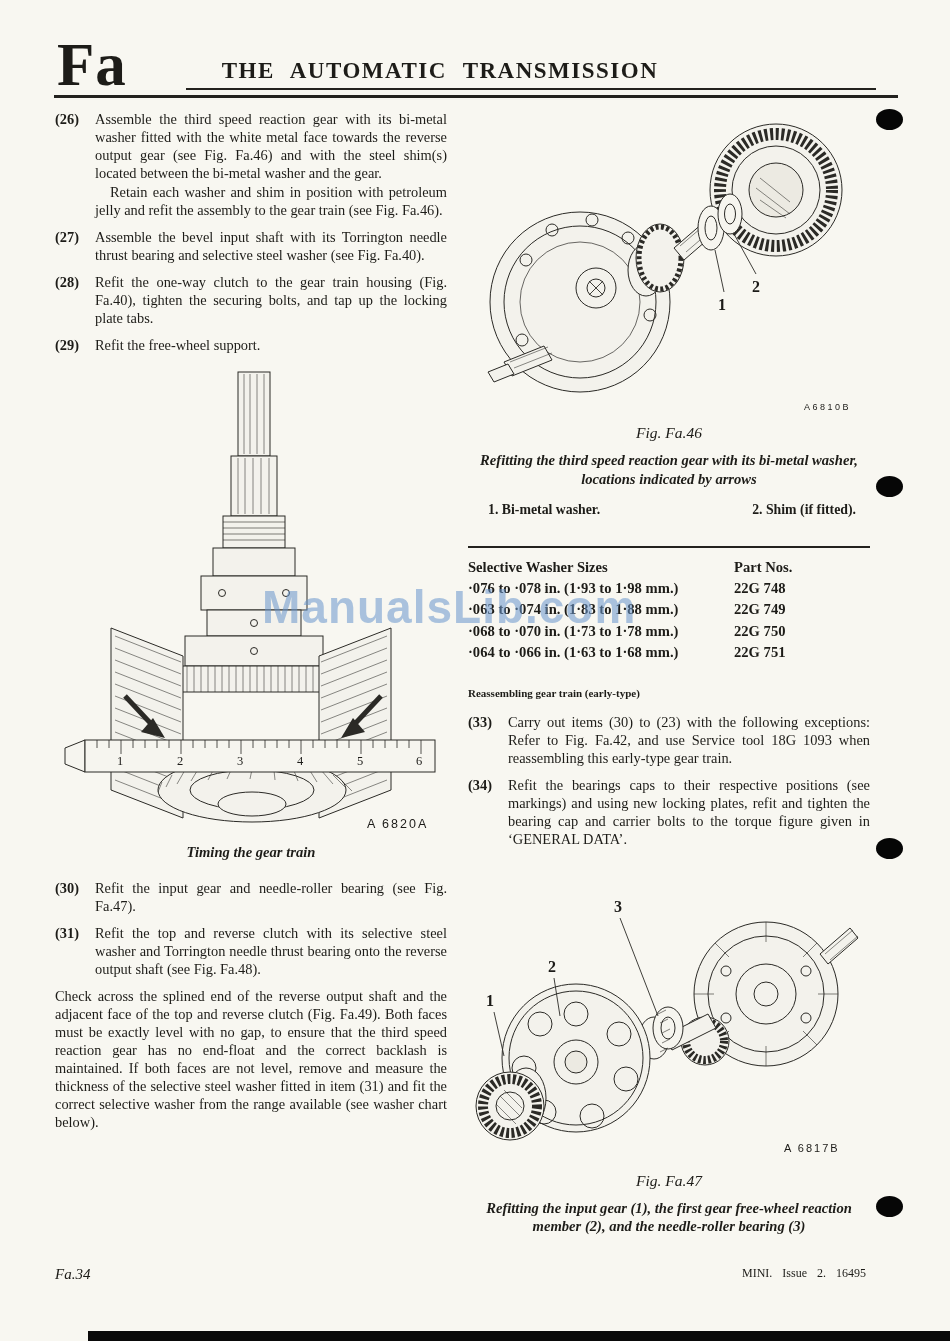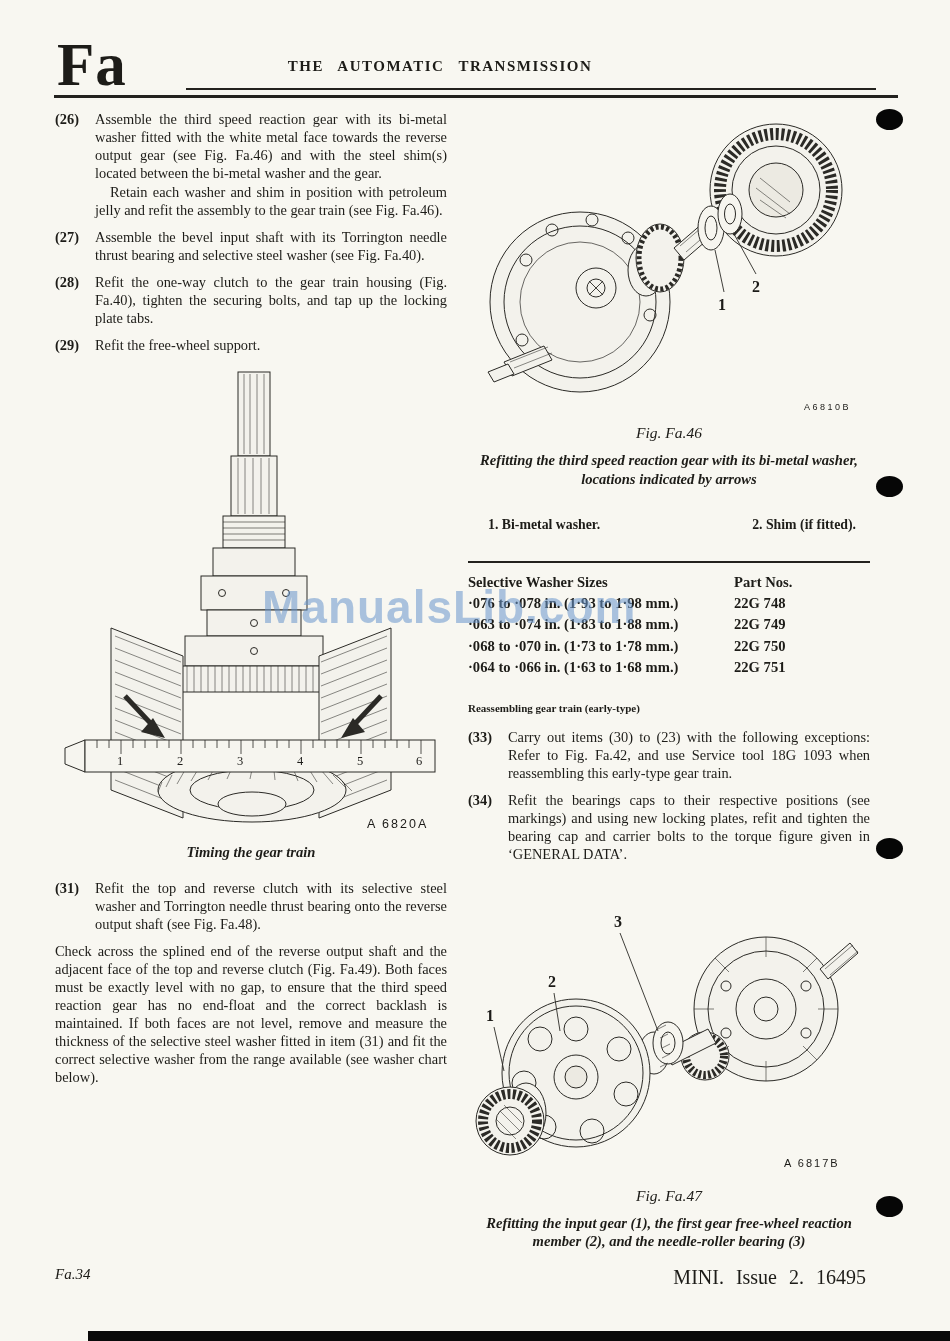--- a/index.html
+++ b/index.html
@@ -3,51 +3,51 @@
 <meta charset="utf-8">
 <style>
   html,body{margin:0;padding:0;}
   body{
     width:950px;height:1341px;position:relative;overflow:hidden;
     background:#f8f7f1;color:#1d1c18;
     font-family:"Liberation Serif", serif;
   }
   
   .section-letter{position:absolute;left:57px;top:30px;font-size:61px;font-weight:700;letter-spacing:1px;}
-  .page-title{position:absolute;left:0;right:70px;top:58px;text-align:center;font-size:15px;font-weight:700;letter-spacing:1.5px;word-spacing:9px;}
+  .page-title{position:absolute;left:0;right:70px;top:58px;text-align:center;font-size:23px;font-weight:700;letter-spacing:1.5px;word-spacing:9px;}
   .rule-thin{position:absolute;left:186px;right:74px;top:88px;height:2px;background:#23221e;}
   .rule-thick{position:absolute;left:54px;right:52px;top:95px;height:3px;background:#23221e;}
   
   .fcol{position:absolute;top:110px;font-size:14.4px;line-height:1.25;}
   .col-left{left:55px;width:392px;}
   .col-right{left:468px;width:402px;}
   p{margin:0;}
   .item{display:flex;margin-bottom:9px;}
   .num{flex:0 0 40px;font-weight:700;}
   .itext{flex:1;text-align:justify;}
   .itext p + p{text-indent:15px;margin-top:1px;}
   
   figure{margin:0;}
   .fig45{margin-top:12px;}
   .fig47{margin-top:28px;}
   .art{display:block;width:100%;height:auto;}
   .figcap{text-align:center;font-style:italic;font-size:15.5px;margin-top:7px;}
   .figsub{text-align:center;font-style:italic;font-weight:700;font-size:14.6px;margin-top:9px;margin-bottom:18px;}
-  .legend{display:flex;justify-content:space-between;padding:0 14px 0 20px;margin-top:28px;font-size:13.8px;font-weight:600;}
+  .legend{display:flex;justify-content:space-between;padding:0 14px 0 20px;margin-top:13px;font-size:13.8px;font-weight:600;}
   
   .wtable{margin-top:28px;border-top:2px solid #23221e;padding-top:9px;font-size:14.6px;}
   .wrow{display:flex;line-height:1.45;}
   .wrow .wsize{flex:0 0 266px;}
   .whead{font-weight:700;}
   .wrow .wsize,.wrow .wpart{font-weight:600;}
   .whead .wsize,.whead .wpart{font-weight:700;}
   .subhead{font-weight:700;font-size:11px;margin:24px 0 12px;}
   
   .footer-left{position:absolute;left:55px;top:1266px;font-style:italic;font-size:15px;}
-  .footer-right{position:absolute;right:84px;top:1266px;font-size:20px;word-spacing:7px;}
+  .footer-right{position:absolute;right:84px;top:1266px;font-size:12px;word-spacing:7px;}
   
   .blob{position:absolute;left:876px;width:27px;height:21px;background:#060606;border-radius:50%;}
   .blob1{top:109px;}.blob2{top:476px;}.blob3{top:838px;}.blob4{top:1196px;}
   .bottom-bar{position:absolute;left:88px;right:0;bottom:0;height:10px;background:#0a0a0a;}
   
   .watermark{position:absolute;left:262px;top:580px;z-index:6;pointer-events:none;
     font-family:"Liberation Sans", sans-serif;font-size:46px;font-weight:700;
     color:rgba(104,150,204,0.55);letter-spacing:1px;}
 </style>
 </head>
@@ -131,20 +131,26 @@
         <text x="302" y="399">5</text>
         <text x="361" y="399">6</text>
       </g>
       <text x="312" y="462" font-family="Liberation Sans, sans-serif" font-size="12.5" letter-spacing="2" fill="#1c1b18">A 6820A</text>
     </svg>
     <figcaption>
       <div class="figsub">Timing the gear train</div>
     </figcaption>
   </figure>
 
+  <div class="item">
+    <span class="num">(30)</span>
+    <span class="itext">
+        <p>Refit the input gear and needle-roller bearing (see Fig. Fa.47).</p>
+      </span>
+  </div>
   <div class="item">
     <span class="num">(31)</span>
     <span class="itext">
         <p>Refit the top and reverse clutch with its selective steel washer and Torrington needle thrust bearing onto the reverse output shaft (see Fig. Fa.48).</p>
       </span>
   </div>
   <div class="item">
     <span class="itext">
         <p>Check across the splined end of the reverse output shaft and the adjacent face of the top and reverse clutch (Fig. Fa.49). Both faces must be exactly level with no gap, to ensure that the third speed reaction gear has no end-float and the correct backlash is maintained. If both faces are not level, remove and measure the thickness of the selective steel washer fitted in item (31) and fit the correct selective washer from the range available (see washer chart below).</p>
       </span>

